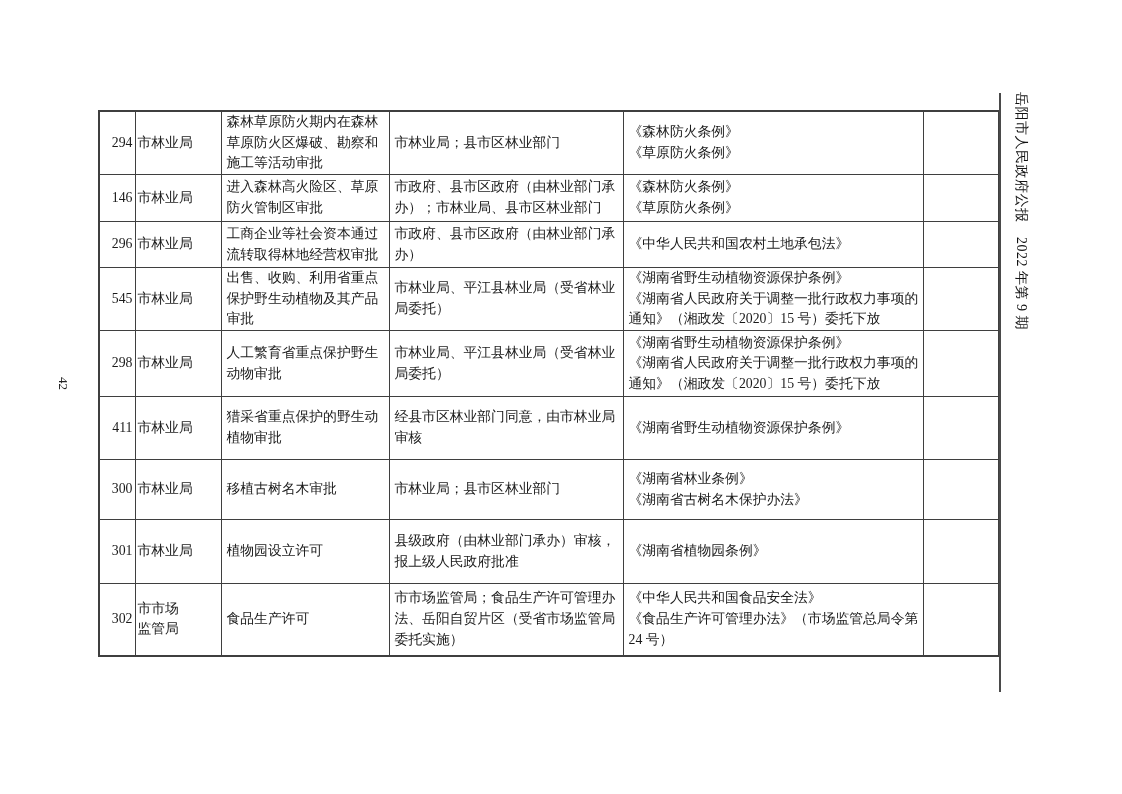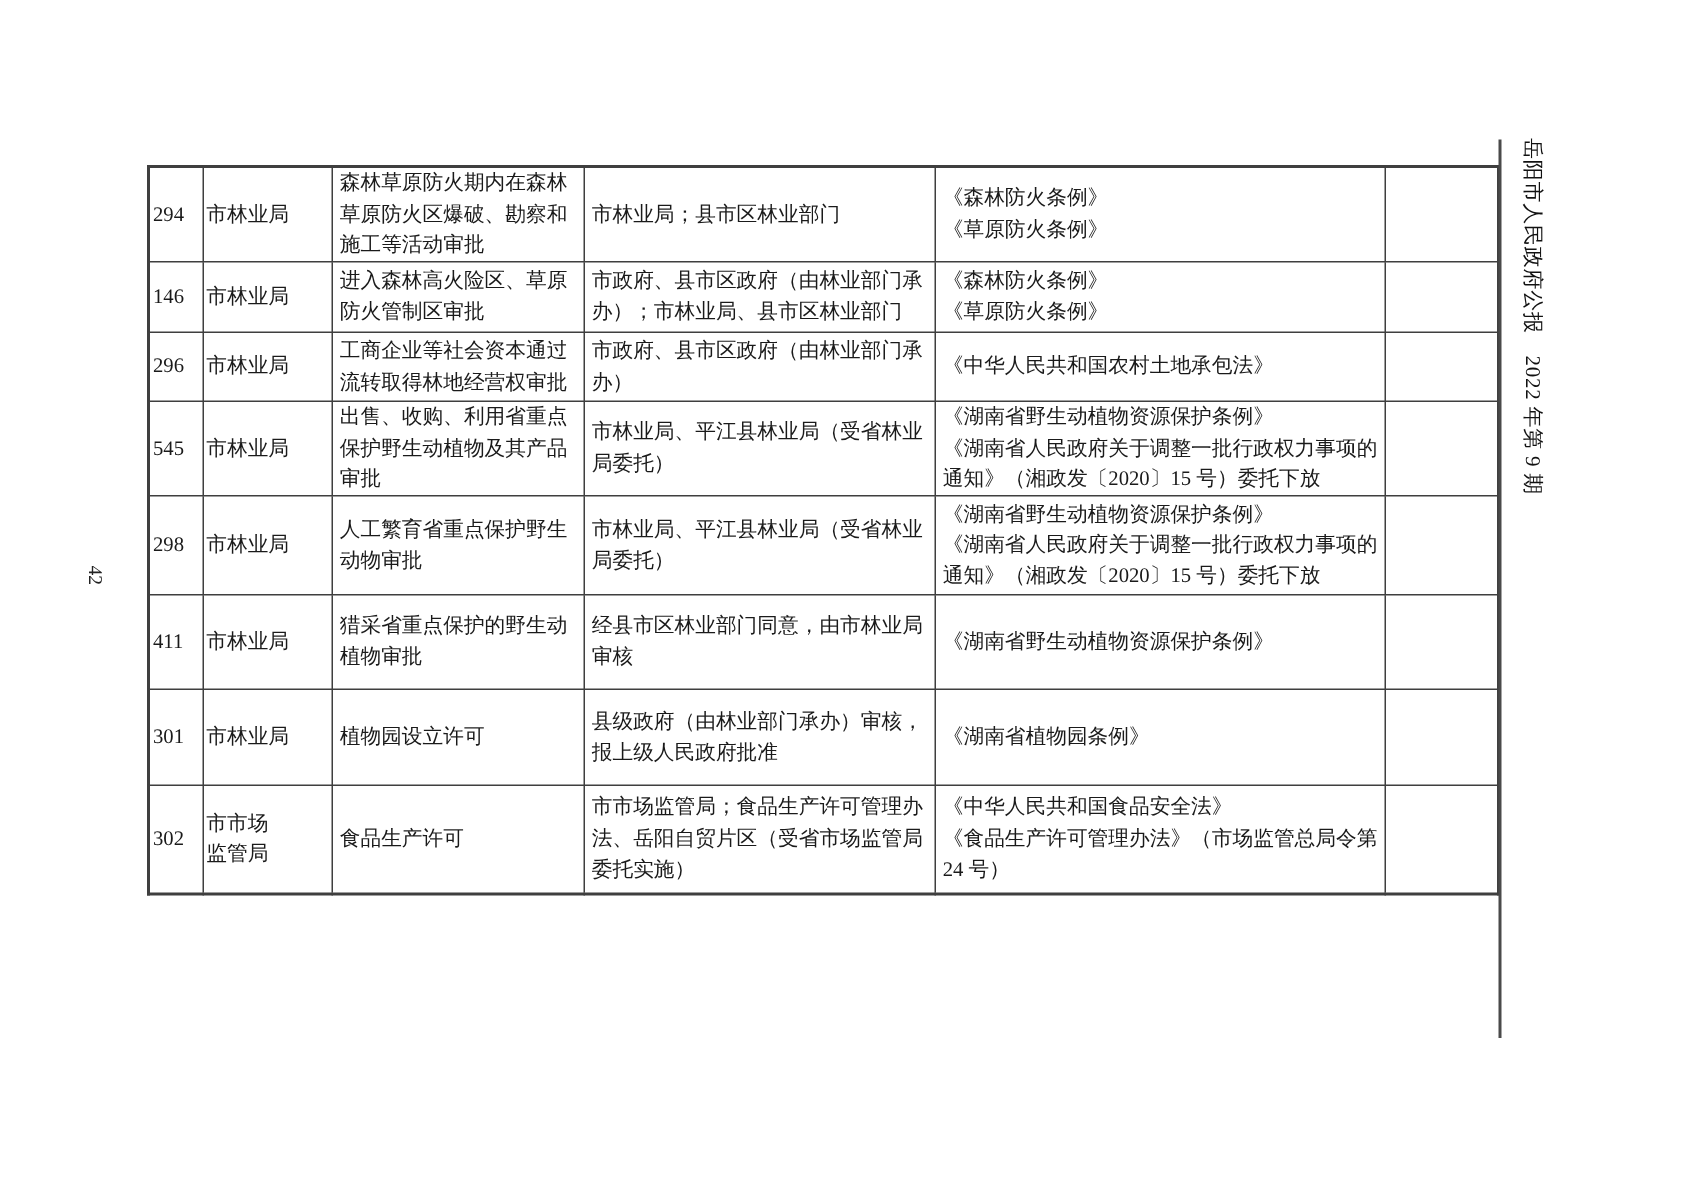--- a/index.html
+++ b/index.html
@@ -50,21 +50,21 @@
   }
   th.h-cell {
     font-weight: bold;
     font-size: 14.5px;
     text-align: center;
     white-space: pre-line;
     line-height: 1.35;
     padding: 2px 2px;
   }
   td.c-no {
-    text-align: left;
+    text-align: right;
     padding: 0 2px;
   }
   td.c-dept {
     text-align: left;
     white-space: pre-line;
     padding: 0 2px;
   }
   td.c-item, td.c-agency, td.c-basis {
     text-align: left;
     padding: 0 3px 0 5px;
@@ -164,20 +164,29 @@
 
       <tr style="height:63px">
         <td class="c-no">411</td>
         <td class="c-dept">市林业局</td>
         <td class="c-item">猎采省重点保护的野生动植物审批</td>
         <td class="c-agency">经县市区林业部门同意，由市林业局审核</td>
         <td class="c-basis">《湖南省野生动植物资源保护条例》</td>
         <td class="c-remark"></td>
       </tr>
 
+      <tr style="height:60px">
+        <td class="c-no">300</td>
+        <td class="c-dept">市林业局</td>
+        <td class="c-item">移植古树名木审批</td>
+        <td class="c-agency">市林业局；县市区林业部门</td>
+        <td class="c-basis">《湖南省林业条例》
+《湖南省古树名木保护办法》</td>
+        <td class="c-remark"></td>
+      </tr>
 
       <tr style="height:64px">
         <td class="c-no">301</td>
         <td class="c-dept">市林业局</td>
         <td class="c-item">植物园设立许可</td>
         <td class="c-agency">县级政府（由林业部门承办）审核，报上级人民政府批准</td>
         <td class="c-basis">《湖南省植物园条例》</td>
         <td class="c-remark"></td>
       </tr>
 

